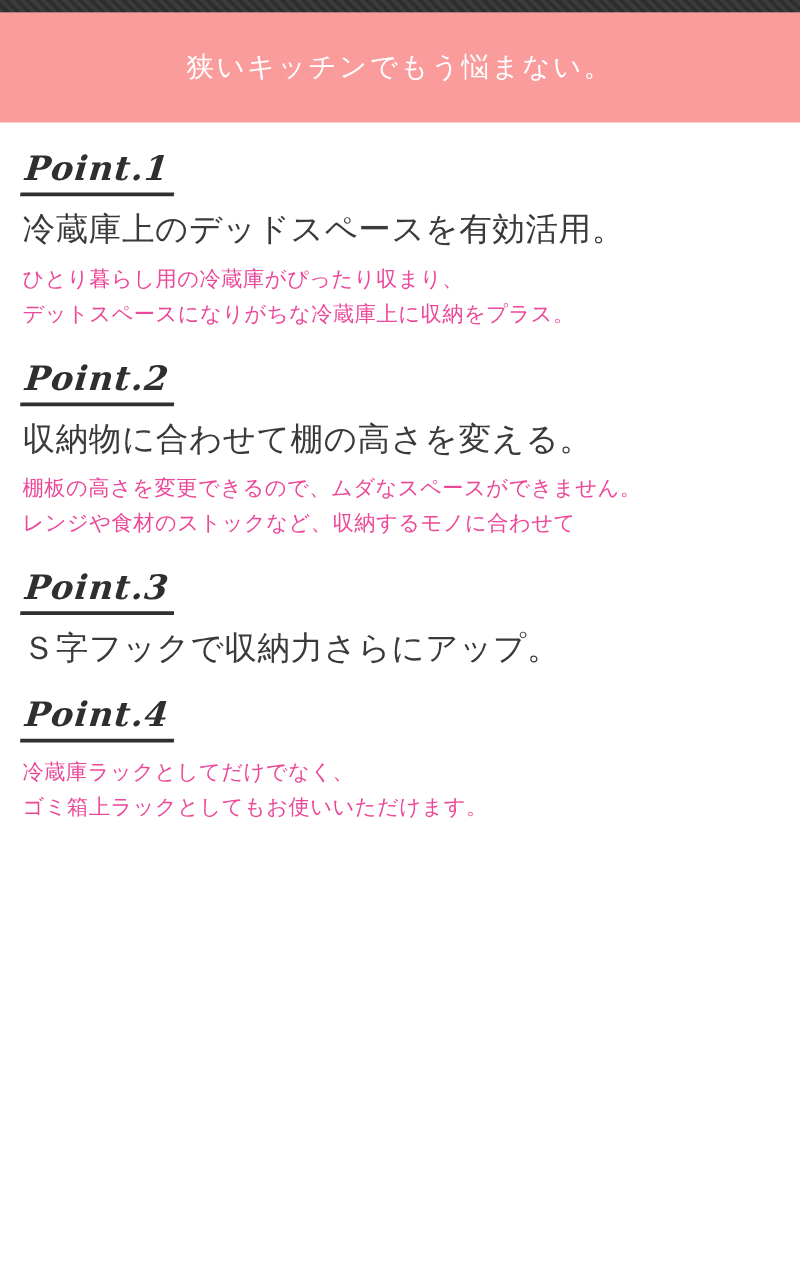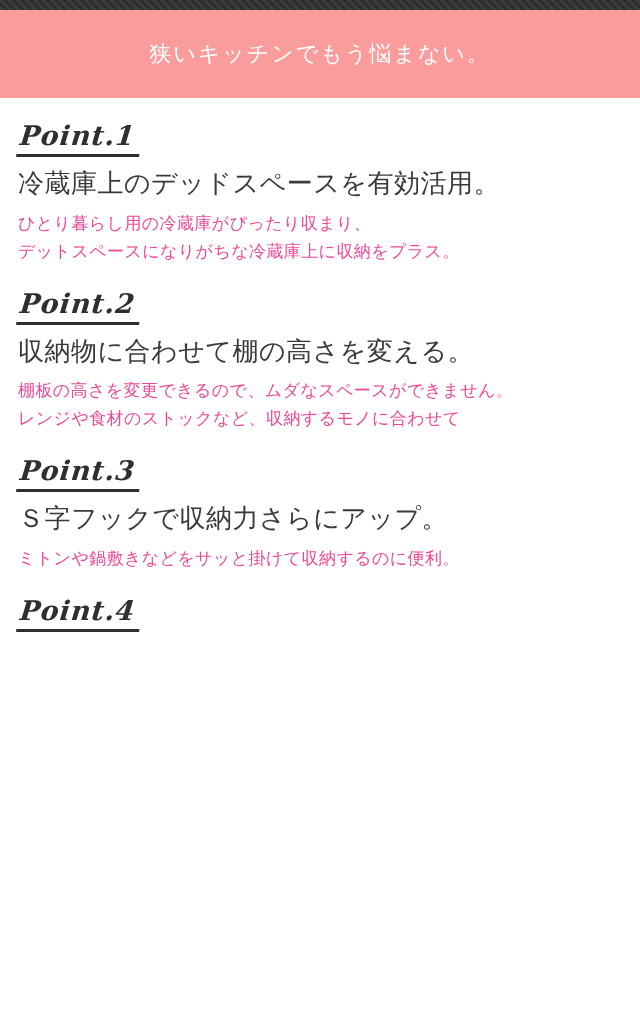--- a/index.html
+++ b/index.html
@@ -115,22 +115,25 @@
       <div class="point-body">
         <div>棚板の高さを変更できるので、ムダなスペースができません。</div>
         <div>レンジや食材のストックなど、収納するモノに合わせて</div>
       </div>
     </div>
 
     <div class="point-block">
       <div class="point-label">Point.3</div>
       <div class="point-heading">Ｓ字フックで収納力さらにアップ。</div>
       <div class="point-body">
-        <div>ミトンや鍋敷きなどをサッと掛けて収納するのに便利。</div>
       </div>
     </div>
 
     <div class="point-block">
       <div class="point-label">Point.4</div>
+      <div class="point-body">
+        <div>冷蔵庫ラックとしてだけでなく、</div>
+        <div>ゴミ箱上ラックとしてもお使いいただけます。</div>
+      </div>
     </div>
 
   </div>
 </div>
 
 </body></html>

